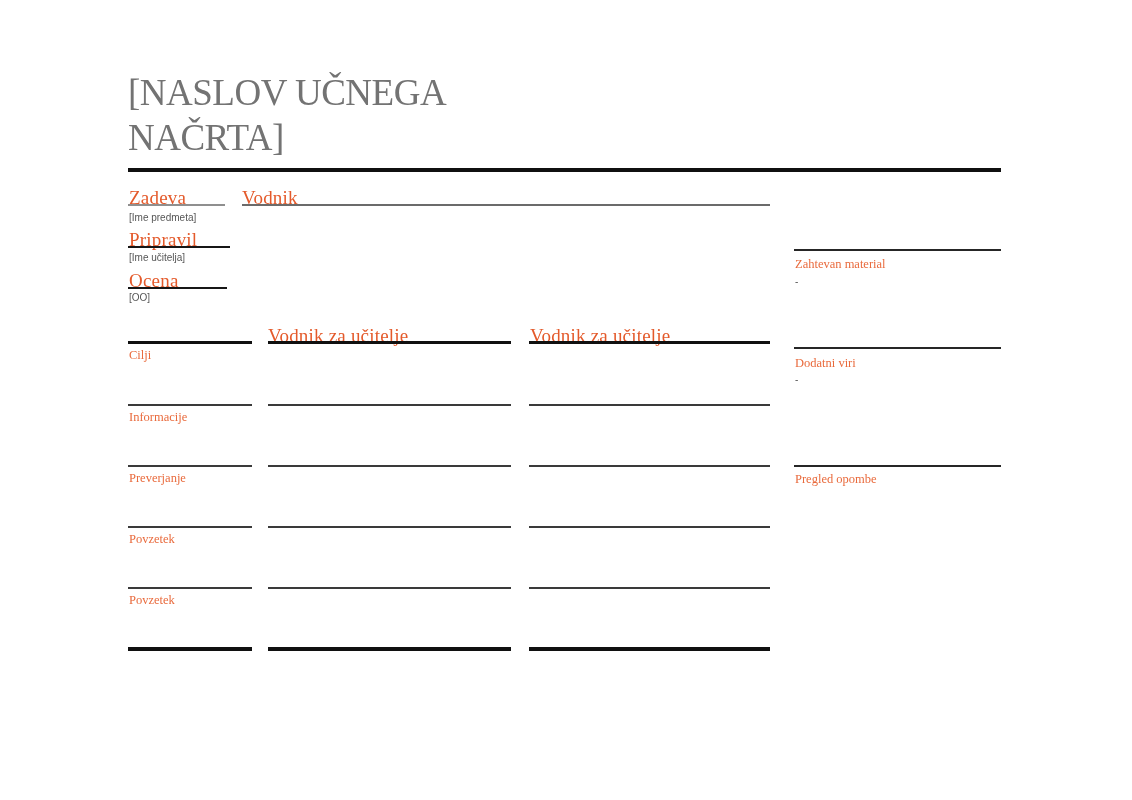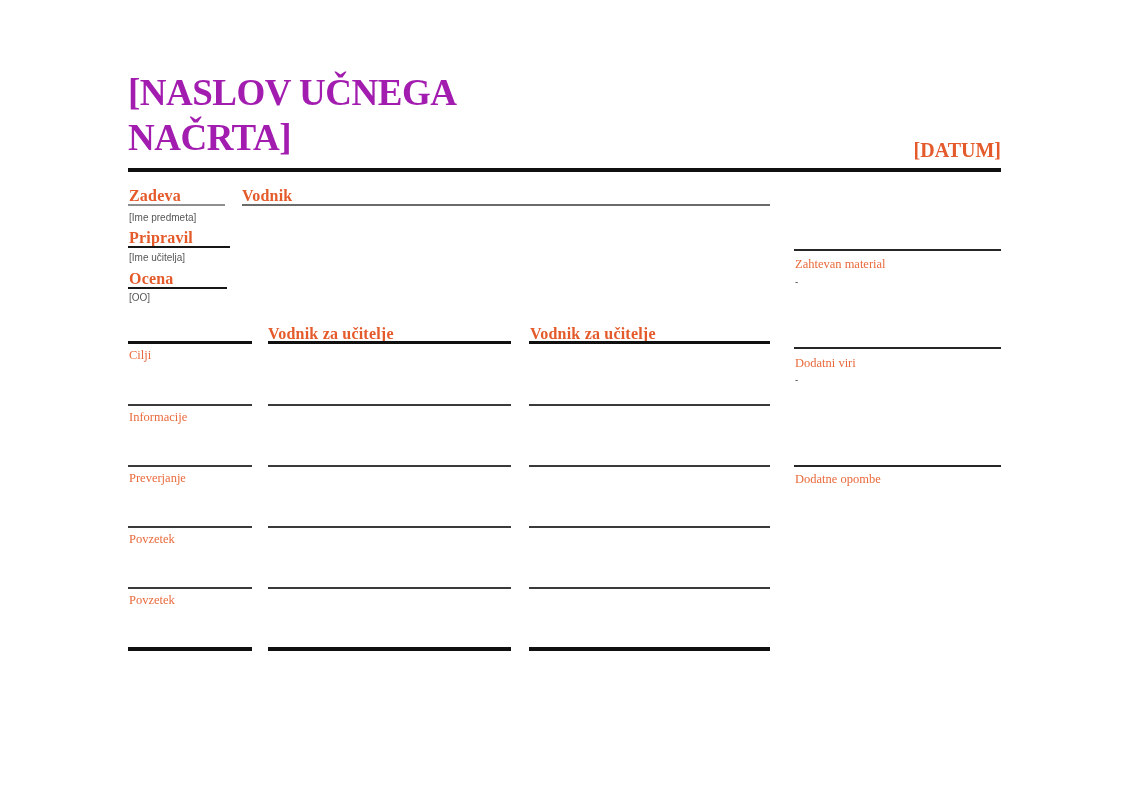--- a/index.html
+++ b/index.html
@@ -21,35 +21,35 @@
   .rule { position: absolute; height: 2px; background: #3a3a3a; }
   .rule.black-thick { background: #101010; height: 4px; }
   .rule.black-header { background: #101010; height: 3px; }
   .rule.black-thin { background: #161616; height: 2px; }
   .rule.gray { background: #8f8f8f; height: 2px; }
   .rule.gray-mid { background: #6b6b6b; height: 2px; }
   .rule.dark { background: #262626; height: 2px; }
 
   
   .doc-title {
-    font-weight: bold;
+    font-weight: normal;
     font-size: 37px;
     line-height: 45px;
-    color: #a21caf;
+    color: #737373;
     letter-spacing: -0.5px;
   }
   .doc-date {
     font-weight: bold;
     font-size: 20px;
     color: #e45a2b;
     text-align: right;
   }
   .h-accent {
-    font-weight: bold;
-    font-size: 16px;
+    font-weight: normal;
+    font-size: 19px;
     color: #e45a2b;
     letter-spacing: 0.2px;
     white-space: nowrap;
   }
   .label-accent {
     font-size: 12.5px;
     color: #e8halt6a3c;
     color: #e96a3c;
     white-space: nowrap;
   }
@@ -60,21 +60,20 @@
     white-space: nowrap;
   }
 </style>
 </head>
 <body>
 
 <div class="page">
 
   <div class="abs doc-title" style="left:128px; top:70px; width:370px;">[NASLOV UČNEGA NAČRTA]</div>
 
-  <div class="abs doc-date" style="right:131px; top:139px; width:200px;">[DATUM]</div>
 
   <div class="rule black-thick" style="left:128px; top:168px; width:873px;"></div>
 
   <div class="abs h-accent" style="left:129px; top:187px;">Zadeva</div>
   <div class="rule gray" style="left:128px; top:204px; width:97px;"></div>
   <div class="abs ph" style="left:129px; top:212px;">[Ime predmeta]</div>
 
   <div class="abs h-accent" style="left:129px; top:229px;">Pripravil</div>
   <div class="rule black-thin" style="left:128px; top:246px; width:102px;"></div>
   <div class="abs ph" style="left:129px; top:252px;">[Ime učitelja]</div>
@@ -122,16 +121,16 @@
 
   <div class="rule dark" style="left:794px; top:249px; width:207px;"></div>
   <div class="abs label-accent" style="left:795px; top:257px;">Zahtevan material</div>
   <div class="abs ph" style="left:795px; top:276px;">-</div>
 
   <div class="rule dark" style="left:794px; top:347px; width:207px;"></div>
   <div class="abs label-accent" style="left:795px; top:356px;">Dodatni viri</div>
   <div class="abs ph" style="left:795px; top:374px;">-</div>
 
   <div class="rule dark" style="left:794px; top:465px; width:207px;"></div>
-  <div class="abs label-accent" style="left:795px; top:472px;">Dodatne opombe</div>
+  <div class="abs label-accent" style="left:795px; top:472px;">Pregled opombe</div>
   <div class="abs ph" style="left:795px; top:491px; width:206px; height:120px;"></div>
 
 </div>
 
 </body></html>

